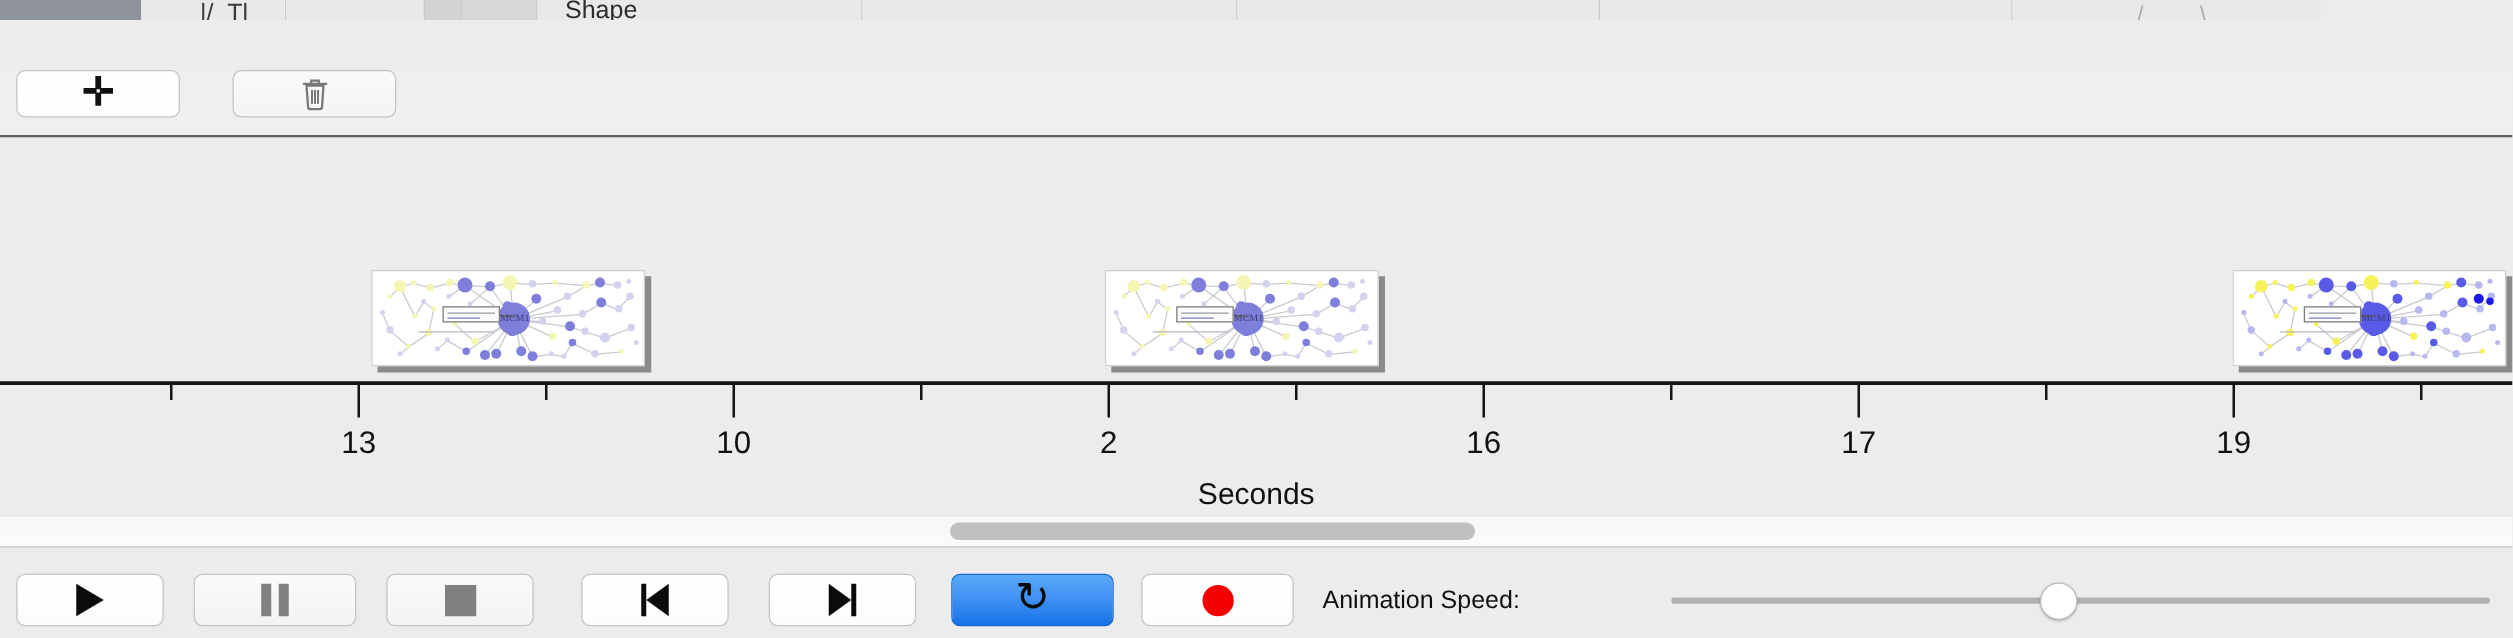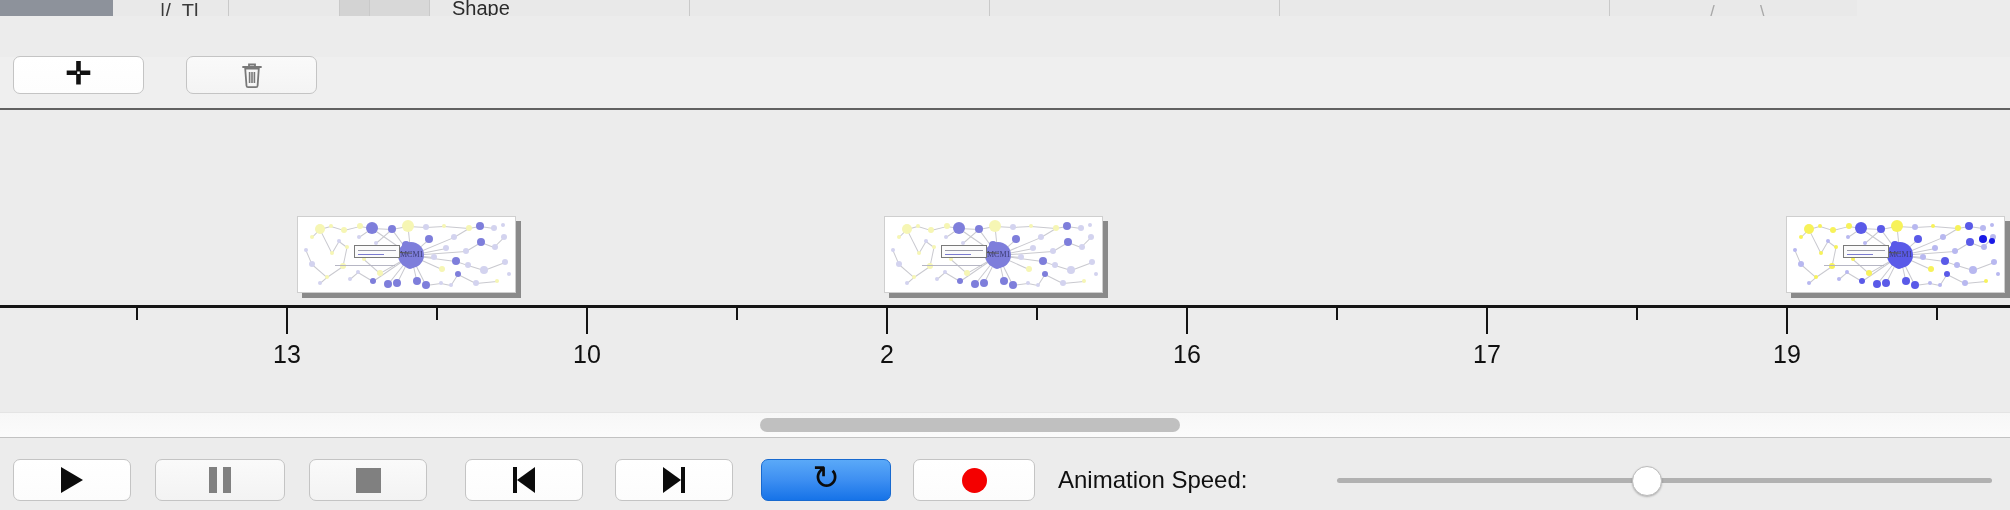--- a/index.html
+++ b/index.html
@@ -115,21 +115,21 @@
 
   #play-button    { left: 13px;  width: 118px; }
   #pause-button   { left: 155px; width: 130px; }
   #stop-button    { left: 309px; width: 118px; }
   #prev-frame-button { left: 465px; width: 118px; }
   #next-frame-button { left: 615px; width: 118px; }
   #loop-button    { left: 761px; width: 130px; }
   #record-button  { left: 913px; width: 122px; }
 
   .speed-label { position: absolute; left: 1058px; top: 459px; height: 42px;
-    line-height: 42px; font-size: 24px; color: #101010; white-space: nowrap; }
+    line-height: 42px; font-size: 20px; color: #101010; white-space: nowrap; }
   .speed-track { position: absolute; left: 1337px; top: 478px; width: 655px; height: 5px;
     background: #b1b1b1; border-radius: 3px; cursor: pointer; }
   .speed-thumb { position: absolute; left: 1632px; top: 466px; width: 30px; height: 30px;
     border-radius: 50%; background: #ffffff; border: 1px solid #bcbcbc;
     box-shadow: 0 1px 2px rgba(0,0,0,.25); cursor: pointer; }
 </style>
 </head>
 <body>
 
 <div id="root">
@@ -562,20 +562,21 @@
       <div class="tick tick-major" style="left: 1186px;"></div>
       <div class="tick-label" style="left: 1187px;">16</div>
       <div class="tick tick-minor" style="left: 1336px;"></div>
       <div class="tick tick-major" style="left: 1486px;"></div>
       <div class="tick-label" style="left: 1487px;">17</div>
       <div class="tick tick-minor" style="left: 1636px;"></div>
       <div class="tick tick-major" style="left: 1786px;"></div>
       <div class="tick-label" style="left: 1787px;">19</div>
       <div class="tick tick-minor" style="left: 1936px;"></div>
     </div>
+  <div class="axis-title">Seconds</div>
 
   <div class="hscroll-track">
   </div>
   <div class="hscroll-thumb"></div>
 
   <div class="ctrlbar"></div>
 
   <div class="cbtn white" id="play-button">
     <span class="ic-play"></span>
   </div>

